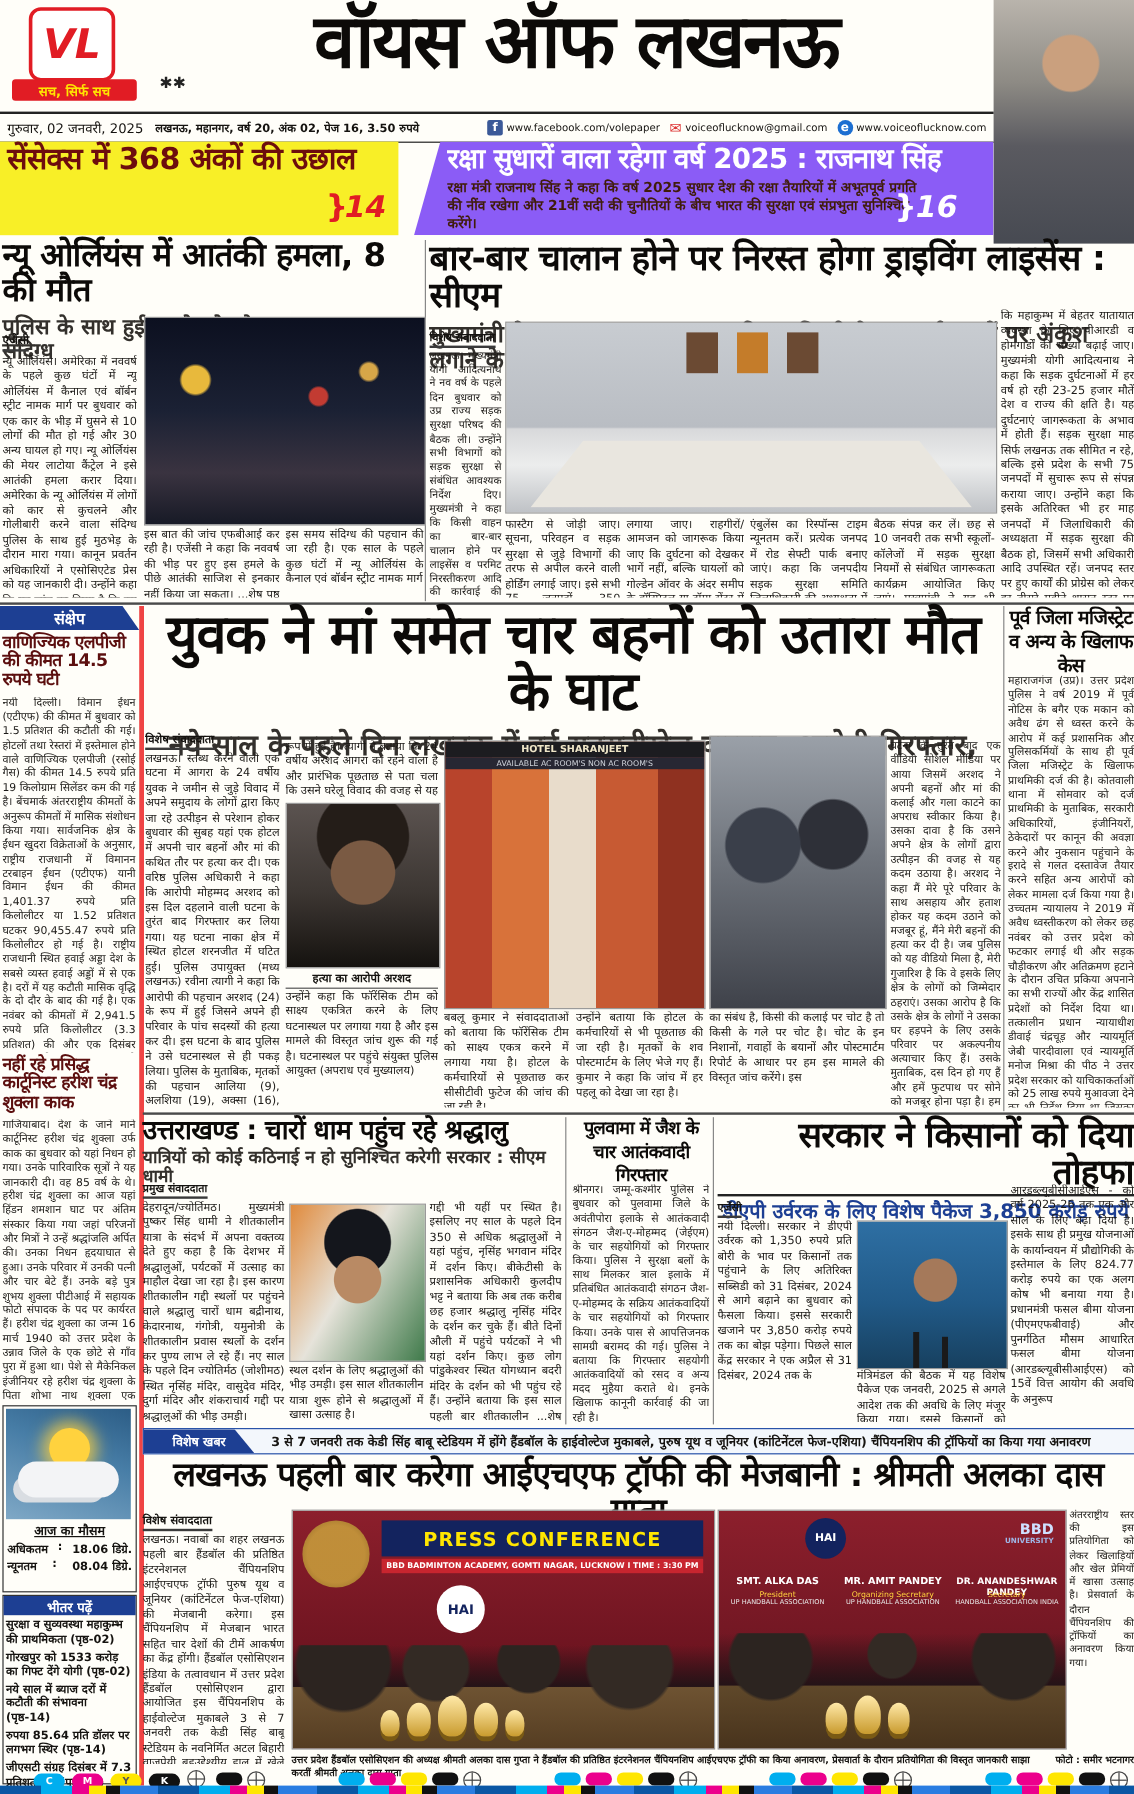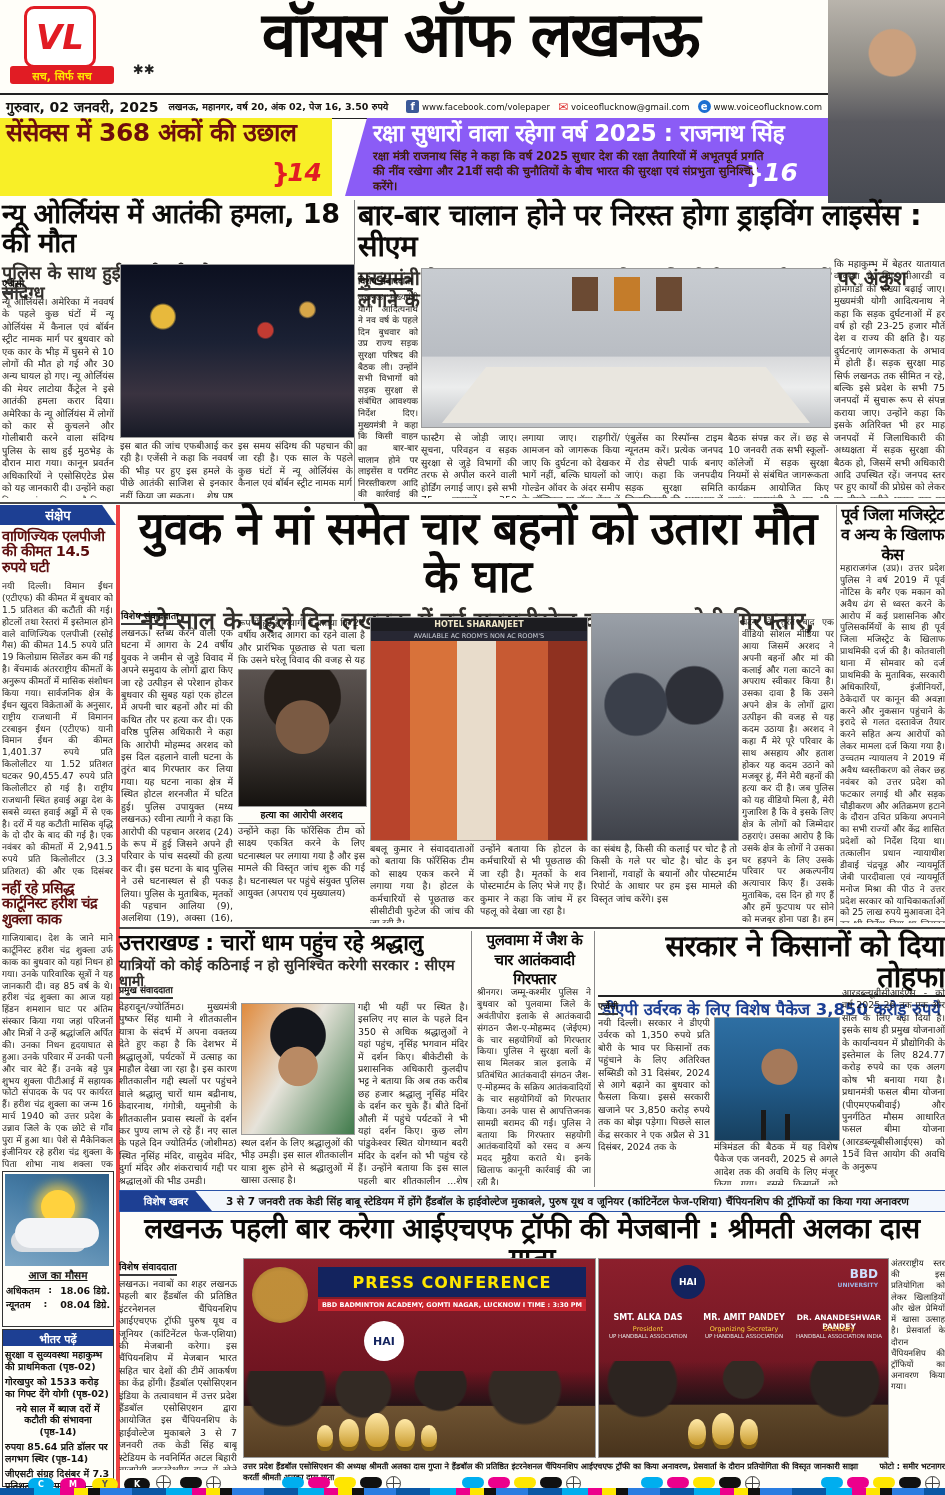--- a/index.html
+++ b/index.html
@@ -31,21 +31,21 @@
     <div class="ab" style="left:10px;top:6px;width:118px;height:80px;">
       <div class="ab" style="left:14px;top:0;width:66px;height:56px;background:#fff;border:3px solid #e11c24;border-radius:10px;color:#e11c24;font-weight:bold;font-size:34px;font-style:italic;display:flex;align-items:center;justify-content:center;">VL</div>
       <div class="ab" style="left:0;top:60px;width:104px;height:18px;background:#e11c24;color:#ffe600;font-size:11px;font-weight:bold;display:flex;align-items:center;justify-content:center;border-radius:3px;">सच, सिर्फ सच</div>
     </div>
     <div class="ab" style="left:133px;top:62px;font-size:13px;color:#222;">✱✱</div>
     <div class="ab hl" style="left:150px;top:2px;width:660px;height:88px;font-size:62px;text-align:center;letter-spacing:-2px;">वॉयस ऑफ लखनऊ</div>
     <div class="ab photo" style="left:828px;top:0;width:117px;height:203px;border:none;background:radial-gradient(circle at 55% 26%,#caa07e 0 14%,rgba(0,0,0,0) 15%),linear-gradient(180deg,#b9b4ac 0%,#8d8a84 34%,#5a5a60 60%,#474a52 100%);"></div>
   </div>
 
   <div class="ab" style="left:0;top:93px;width:828px;height:23px;border-top:2px solid #222;border-bottom:1px solid #222;display:flex;align-items:center;">
-    <span style="font-size:14px;font-weight:bold;margin-left:6px;">गुरुवार, 02 जनवरी, 2025</span>
+    <span style="font-size:11px;font-weight:normal;margin-left:6px;">गुरुवार, 02 जनवरी, 2025</span>
     <span style="font-size:9.5px;font-weight:bold;margin-left:10px;">लखनऊ, महानगर, वर्ष 20, अंक 02, पेज 16, 3.50 रुपये</span>
     <span style="flex:1"></span>
     <span style="width:13px;height:13px;background:#3b5998;color:#fff;font-size:10px;font-weight:bold;text-align:center;line-height:13px;border-radius:2px;">f</span>
     <span style="font-size:8.5px;margin:0 8px 0 3px;">www.facebook.com/volepaper</span>
     <span style="color:#d33;font-size:12px;">✉</span>
     <span style="font-size:8.5px;margin:0 8px 0 3px;">voiceoflucknow@gmail.com</span>
     <span style="width:13px;height:13px;background:#1d6fd1;color:#fff;font-size:10px;font-weight:bold;text-align:center;line-height:13px;border-radius:50%;">e</span>
     <span style="font-size:8.5px;margin:0 6px 0 3px;">www.voiceoflucknow.com</span>
   </div>
 
@@ -55,21 +55,21 @@
     <div class="ab" style="right:10px;top:40px;font-size:25px;color:#e11c24;font-weight:bold;font-style:italic;">14</div>
   </div>
   <div class="ab" style="left:345px;top:118px;width:483px;height:78px;background:#8b5cf6;clip-path:polygon(22px 0,100% 0,100% 100%,0 100%);padding:3px 10px 3px 28px;box-sizing:border-box;">
     <div class="hl" style="font-size:23px;color:#fff;">रक्षा सुधारों वाला रहेगा वर्ष 2025 : राजनाथ सिंह</div>
     <div style="font-size:11.5px;font-weight:bold;color:#401c0a;line-height:1.3;width:400px;margin-top:4px;">रक्षा मंत्री राजनाथ सिंह ने कहा कि वर्ष 2025 सुधार देश की रक्षा तैयारियों में अभूतपूर्व  प्रगति की नींव रखेगा और 21वीं सदी की चुनौतियों के बीच भारत की सुरक्षा एवं संप्रभुता सुनिश्चित करेंगे।</div>
     <div class="ab" style="right:64px;top:40px;font-size:26px;color:#fff;font-weight:bold;">}</div>
     <div class="ab" style="right:30px;top:40px;font-size:25px;color:#fff;font-weight:bold;font-style:italic;">16</div>
   </div>
 
   <div class="ab" style="left:0;top:200px;width:354px;height:301px;border-right:1px solid #888;">
-    <div class="hl" style="font-size:27px;padding-left:2px;">न्यू ओर्लियंस में आतंकी हमला, 18 की मौत</div>
+    <div class="hl" style="font-size:27px;padding-left:2px;">न्यू ओर्लियंस में आतंकी हमला, 8 की मौत</div>
     <div class="sub" style="font-size:18px;margin-top:6px;padding-left:2px;">पुलिस के साथ हुई मुठभेड़ के दौरान मारा गया एक संदिग्ध</div>
     <div class="ab by" style="left:2px;top:76px;">एजेंसी</div>
     <div class="ab bt" style="left:2px;top:96px;width:112px;height:202px;">न्यू ओर्लियंस। अमेरिका में नववर्ष के पहले कुछ घंटों में न्यू ओर्लियंस में कैनाल एवं बॉर्बन स्ट्रीट नामक मार्ग पर बुधवार को एक कार के भीड़ में घुसने से 10 लोगों की मौत हो गई और 30 अन्य घायल हो गए। न्यू ओर्लियंस की मेयर लाटोया कैंट्रेल ने इसे आतंकी हमला करार दिया।   अमेरिका के न्यू ओर्लियंस में लोगों को कार से कुचलने और गोलीबारी करने वाला संदिग्ध पुलिस के साथ हुई मुठभेड़ के दौरान मारा गया। कानून प्रवर्तन अधिकारियों ने एसोसिएटेड प्रेस को यह जानकारी दी। उन्होंने कहा कि यह जांच का विषय है कि इस हमले में कुछ अन्य लोग भी शामिल थे या नहीं।</div>
     <div class="ab photo" style="left:120px;top:64px;width:233px;height:172px;background:radial-gradient(circle at 18% 30%,#e8b93c 0 5%,rgba(0,0,0,0) 6%),radial-gradient(circle at 62% 38%,#c23b32 0 4%,rgba(0,0,0,0) 5%),radial-gradient(circle at 80% 26%,#d7a648 0 3%,rgba(0,0,0,0) 4%),linear-gradient(180deg,#0c1020 0%,#1b2134 45%,#3a3340 75%,#171a26 100%);"></div>
     <div class="ab bt" style="left:120px;top:240px;width:113px;height:58px;">इस बात की जांच एफबीआई कर रही है। एजेंसी ने कहा कि नववर्ष की भीड़ पर हुए इस हमले के पीछे आतंकी साजिश से इनकार नहीं किया जा सकता।   ...शेष पृष्ठ 14 पर</div>
     <div class="ab bt" style="left:238px;top:240px;width:115px;height:58px;">इस समय संदिग्ध की पहचान की जा रही है। एक साल के पहले कुछ घंटों में न्यू ओर्लियंस के कैनाल एवं बॉर्बन स्ट्रीट नामक मार्ग</div>
   </div>
 
   <div class="ab" style="left:358px;top:200px;width:587px;height:301px;">
     <div class="hl" style="font-size:29px;text-align:left;">बार-बार चालान होने पर निरस्त होगा ड्राइविंग लाइसेंस : सीएम</div>
@@ -111,21 +111,21 @@
         <span>न्यूनतम</span>
         <span style="flex:1;text-align:center;">:</span>
         <span>08.04 डिग्रे.</span>
       </div>
     </div>
 
     <div class="ab" style="left:2px;top:824px;width:110px;height:156px;border:1px solid #333;">
       <div class="navybar" style="height:16px;font-size:11px;">भीतर पढ़ें</div>
       <div style="font-size:9.5px;font-weight:bold;padding:3px 2px 0 2px;line-height:1.25;"><span>सुरक्षा व सुव्यवस्था महाकुम्भ की प्राथमिकता</span> <span>(पृष्ठ-02)</span></div>
       <div style="font-size:9.5px;font-weight:bold;padding:3px 2px 0 2px;line-height:1.25;"><span>गोरखपुर को 1533 करोड़ का गिफ्ट देंगे योगी</span> <span>(पृष्ठ-02)</span></div>
-      <div style="font-size:9.5px;font-weight:bold;padding:3px 2px 0 2px;line-height:1.25;text-align:center;"><span>नये साल में ब्याज दरों में कटौती की संभावना</span> <span>(पृष्ठ-14)</span></div>
+      <div style="font-size:9.5px;font-weight:bold;padding:3px 2px 0 2px;line-height:1.25;"><span>नये साल में ब्याज दरों में कटौती की संभावना</span> <span>(पृष्ठ-14)</span></div>
       <div style="font-size:9.5px;font-weight:bold;padding:3px 2px 0 2px;line-height:1.25;"><span>रुपया 85.64 प्रति डॉलर पर लगभग स्थिर</span> <span>(पृष्ठ-14)</span></div>
       <div style="font-size:9.5px;font-weight:bold;padding:3px 2px 0 2px;line-height:1.25;"><span>जीएसटी संग्रह दिसंबर में 7.3 प्रतिशत बढ़ा</span> <span>(पृष्ठ-14)</span></div>
     </div>
   </div>
 
   <div class="ab" style="left:119px;top:505px;width:717px;height:421px;border-right:1px solid #888;">
     <div class="hl" style="font-size:45px;text-align:center;letter-spacing:-1px;">युवक ने मां समेत चार बहनों को उतारा मौत के घाट</div>
     <div class="sub" style="font-size:24px;text-align:center;margin-top:8px;">नये साल के पहले दिन लखनऊ में हुई सनसनीखेज वारदात, आरोपी गिरफ्तार, पिता फरार</div>
     <div class="ab by" style="left:2px;top:104px;font-size:9.5px;">विशेष संवाददाता</div>
     <div class="ab bt" style="left:2px;top:122px;width:112px;height:296px;">लखनऊ। स्तब्ध करने वाली एक घटना में आगरा के 24 वर्षीय युवक ने जमीन से जुड़े विवाद में अपने समुदाय के लोगों द्वारा किए जा रहे उत्पीड़न से परेशान होकर बुधवार की सुबह यहां एक होटल में अपनी चार बहनों और मां की कथित तौर पर हत्या कर दी।   एक वरिष्ठ पुलिस अधिकारी ने कहा कि आरोपी मोहम्मद अरशद को इस दिल दहलाने वाली घटना के तुरंत बाद गिरफ्तार कर लिया गया। यह घटना नाका क्षेत्र में स्थित होटल शरनजीत में घटित हुई। पुलिस उपायुक्त (मध्य लखनऊ) रवीना त्यागी ने कहा कि आरोपी की पहचान अरशद (24) के रूप में हुई जिसने अपने ही परिवार के पांच सदस्यों की हत्या कर दी। इस घटना के बाद पुलिस ने उसे घटनास्थल से ही पकड़ लिया। पुलिस के मुताबिक, मृतकों की पहचान आलिया (9), अलशिया (19), अक्सा (16), रहमीन (18)- सभी अरशद की बहनें और अस्मा (आरोपी युवक की मां) के</div>

